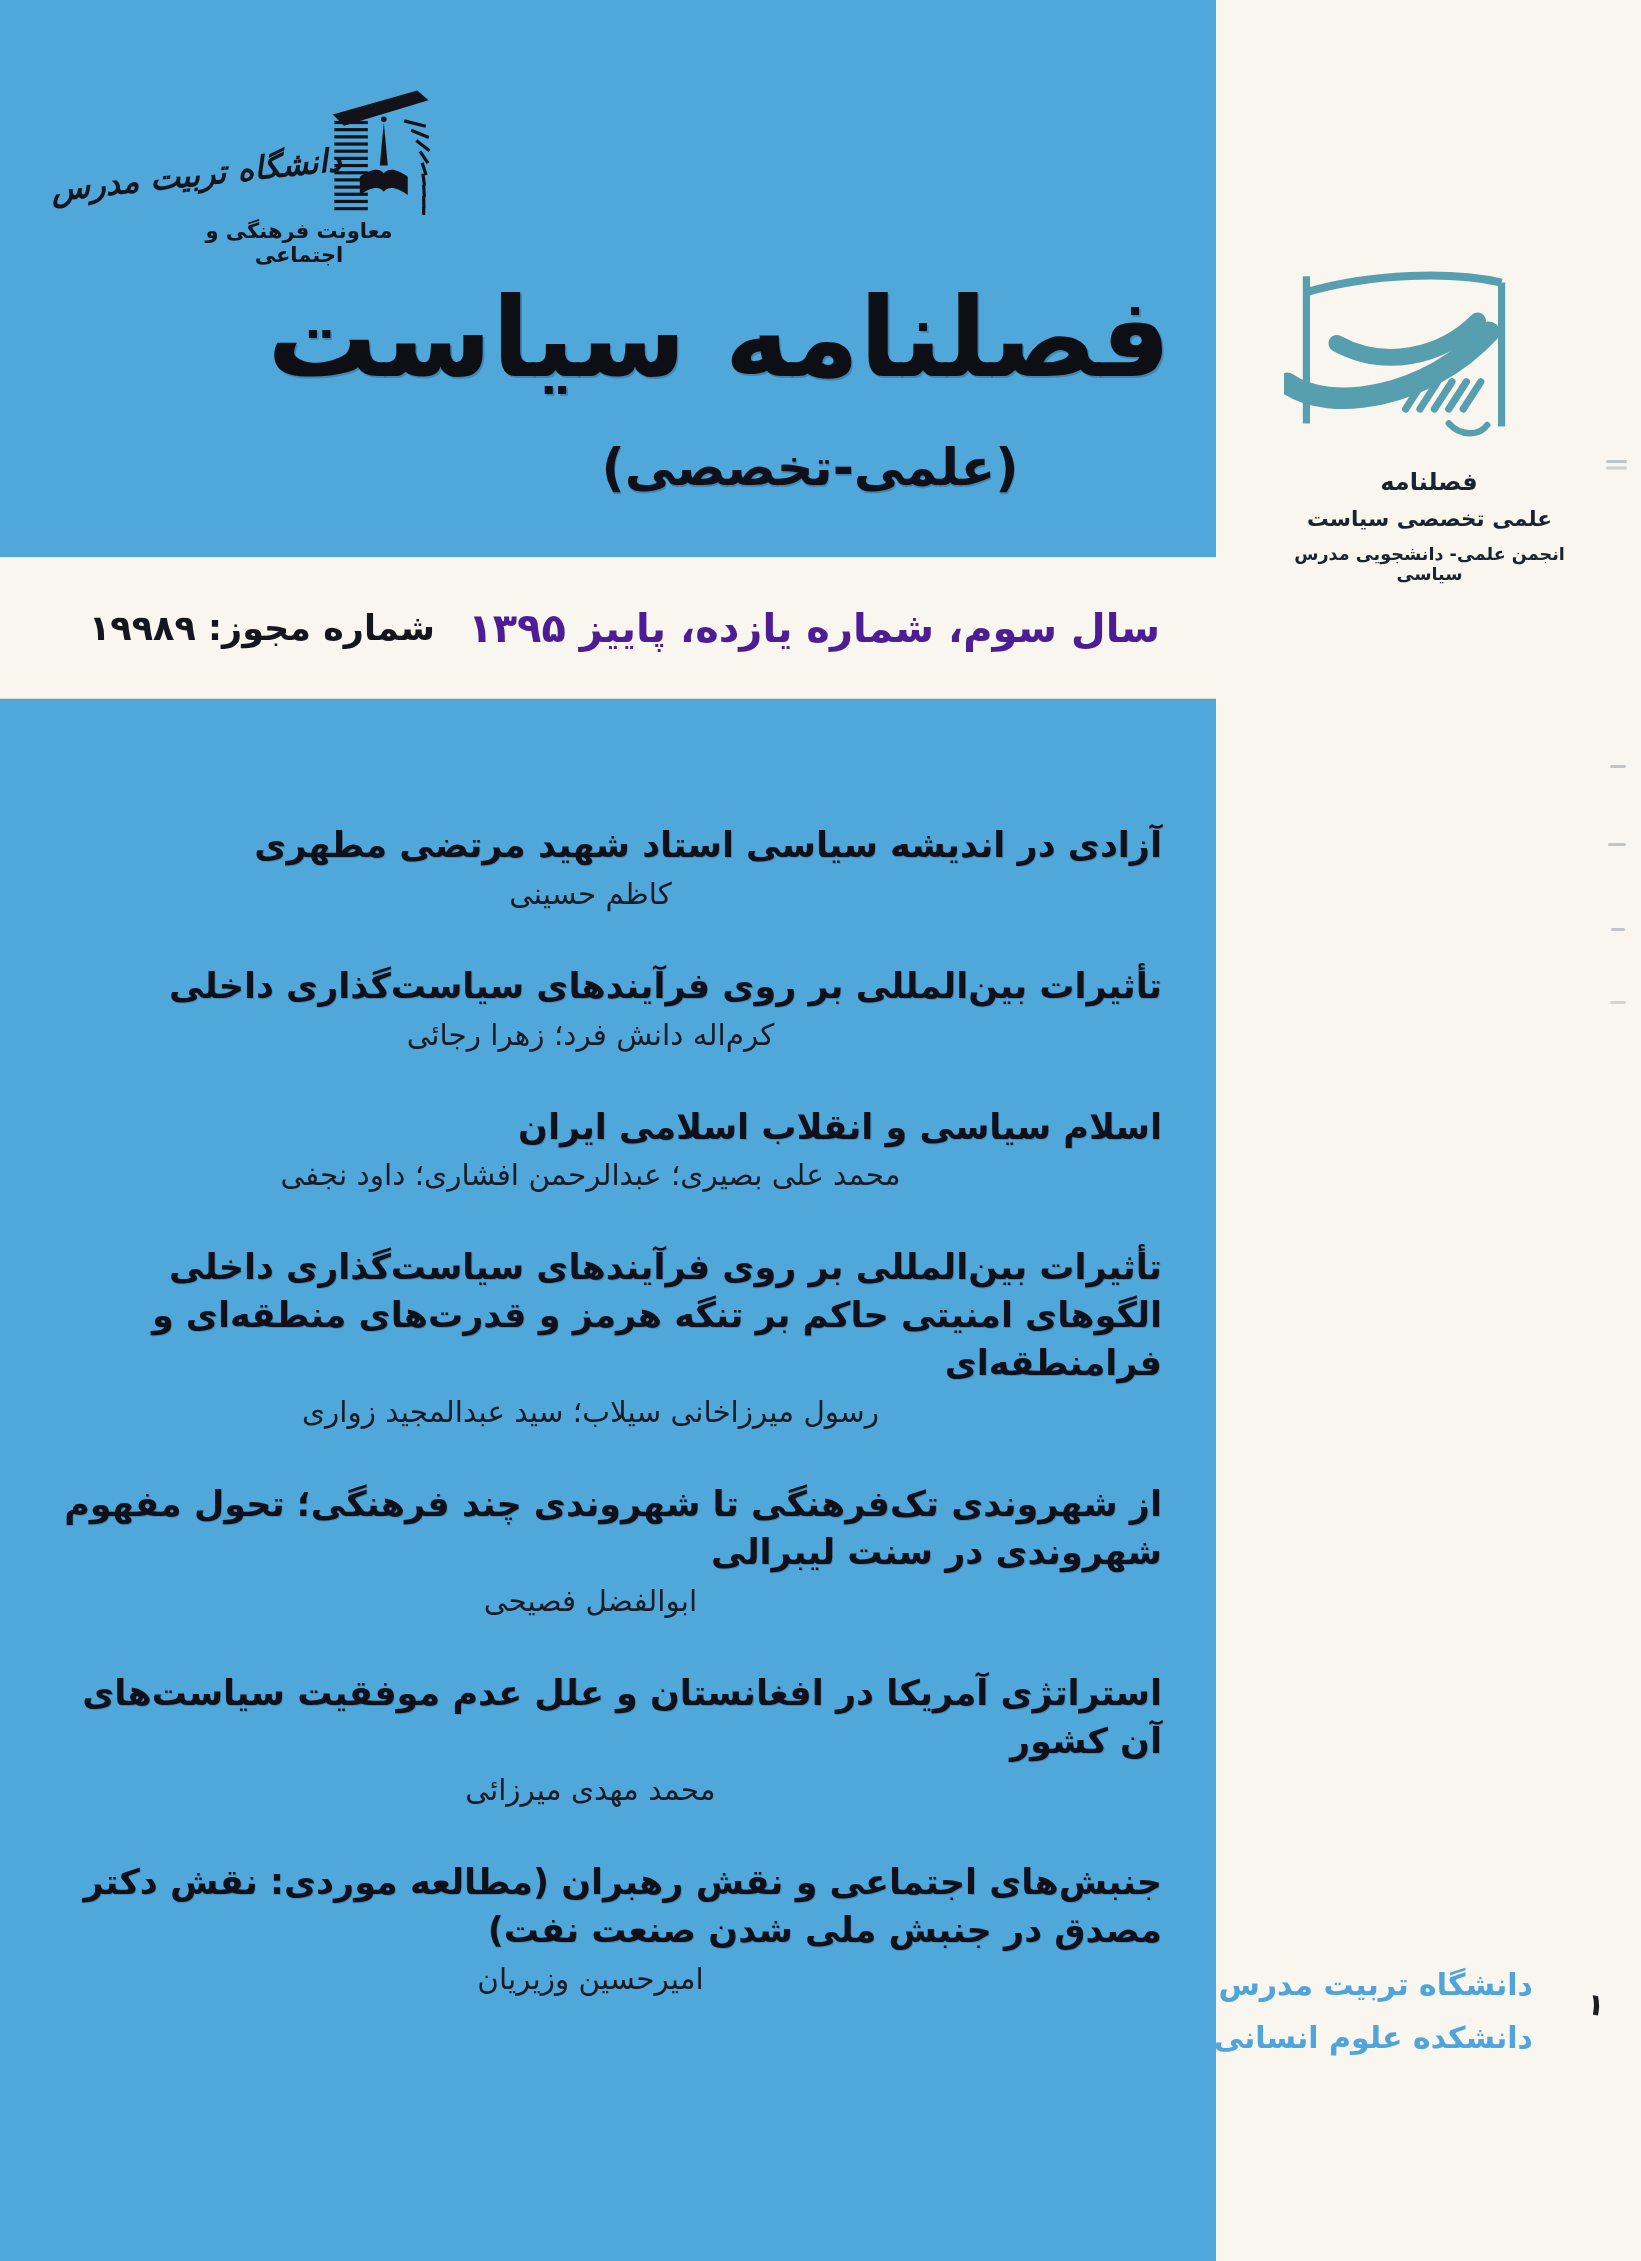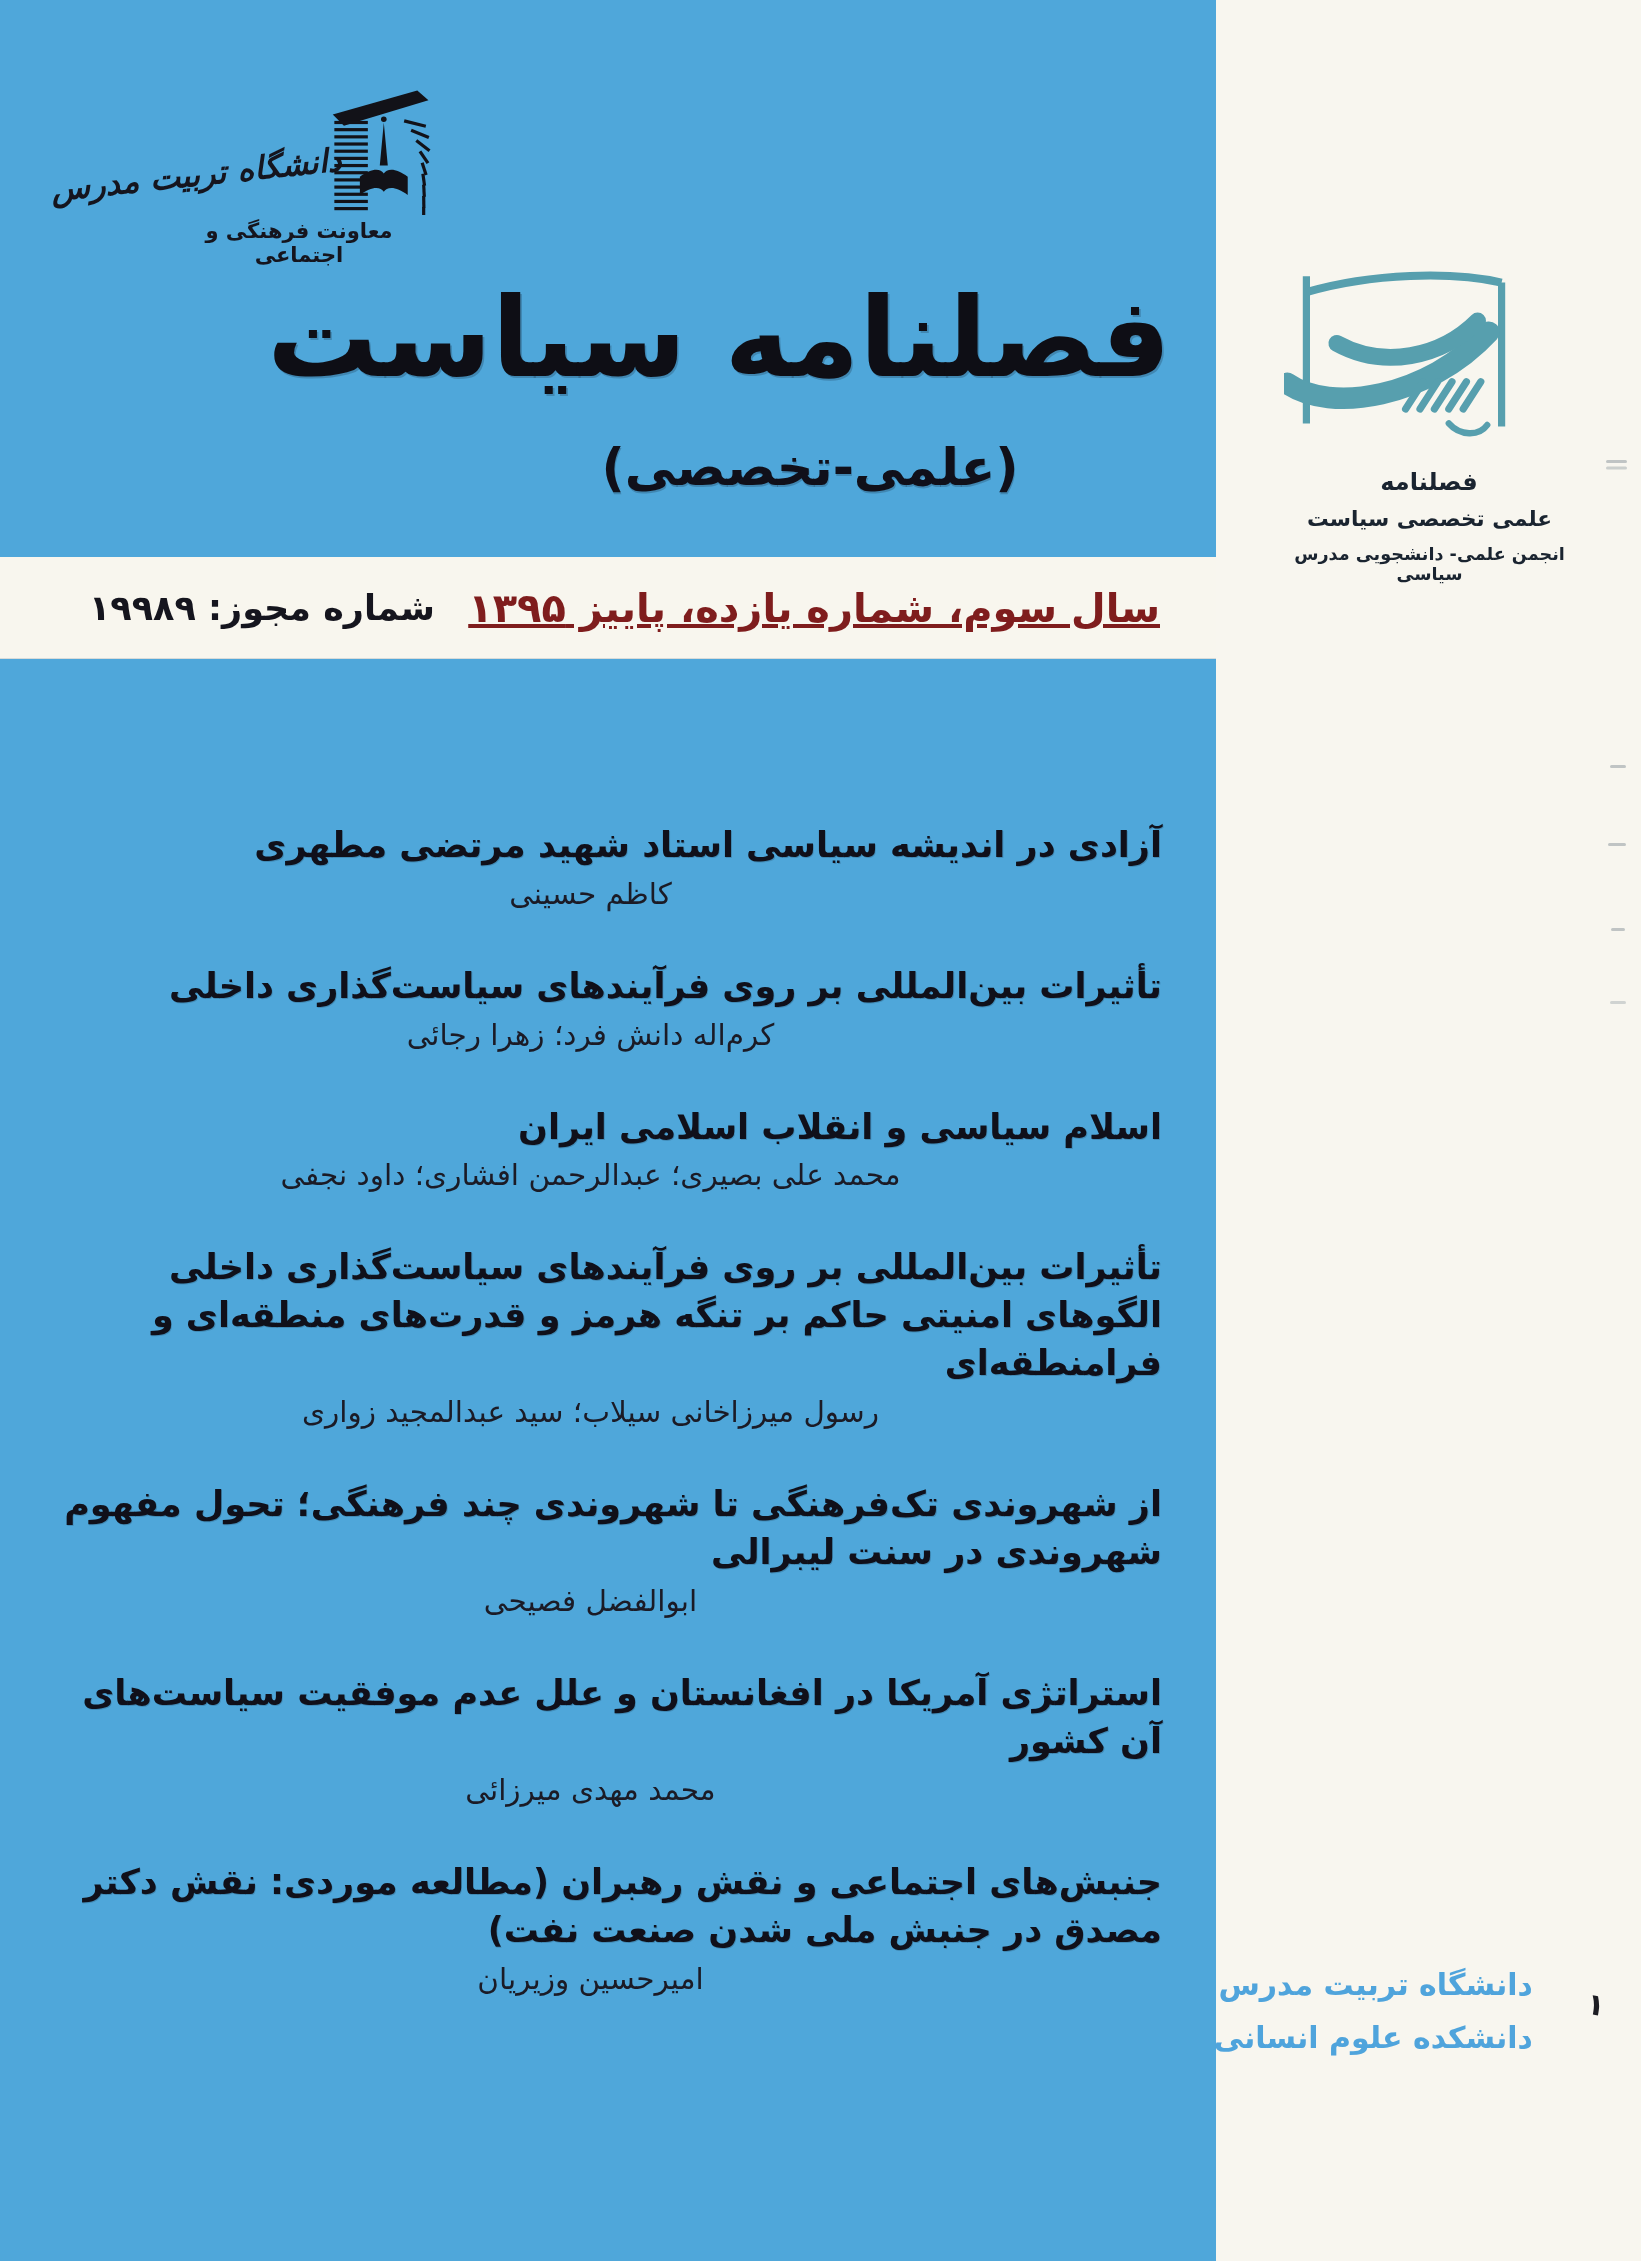--- a/index.html
+++ b/index.html
@@ -32,28 +32,28 @@
     text-shadow:1.6px 1.6px 0 rgba(20,40,60,.25);
   }
   .subtitle{
     position:absolute;left:331px;top:438px;width:958px;
     font-size:51px;font-weight:bold;color:#10101a;
     text-align:center;white-space:nowrap;
     text-shadow:0.8px 1.6px 0 rgba(20,40,60,.25);
   }
   
   .band{
-    position:absolute;left:0;top:557px;width:1216px;height:102px;
+    position:absolute;left:0;top:557px;width:1216px;height:142px;
     background:#f8f6ee;box-sizing:border-box;
     display:flex;align-items:center;justify-content:space-between;
     padding:0 56px 0 89px;
     border-bottom:1.6px solid rgba(70,100,120,.18);
   }
   .band-license{font-size:35px;font-weight:bold;color:#15151e;white-space:nowrap;}
-  .band-issue{font-size:40px;font-weight:bold;color:#7f1d1d;white-space:nowrap;text-decoration:underline;}
+  .band-issue{font-size:40px;font-weight:bold;color:#4c1d95;white-space:nowrap;}
   
   .toc{position:absolute;left:48px;top:821px;width:1114px;direction:rtl;}
   .article{margin-bottom:48px;}
   .a-title{
     font-size:35px;font-weight:bold;line-height:48px;color:#10101a;
     text-align:right;text-shadow:0.8px 0.8px 0 rgba(20,40,60,.22);
   }
   .a-authors{
     font-size:29.5px;font-weight:normal;line-height:40px;color:#1b1b26;
     text-align:center;padding-left:0;padding-right:29px;margin-top:4.8px;

